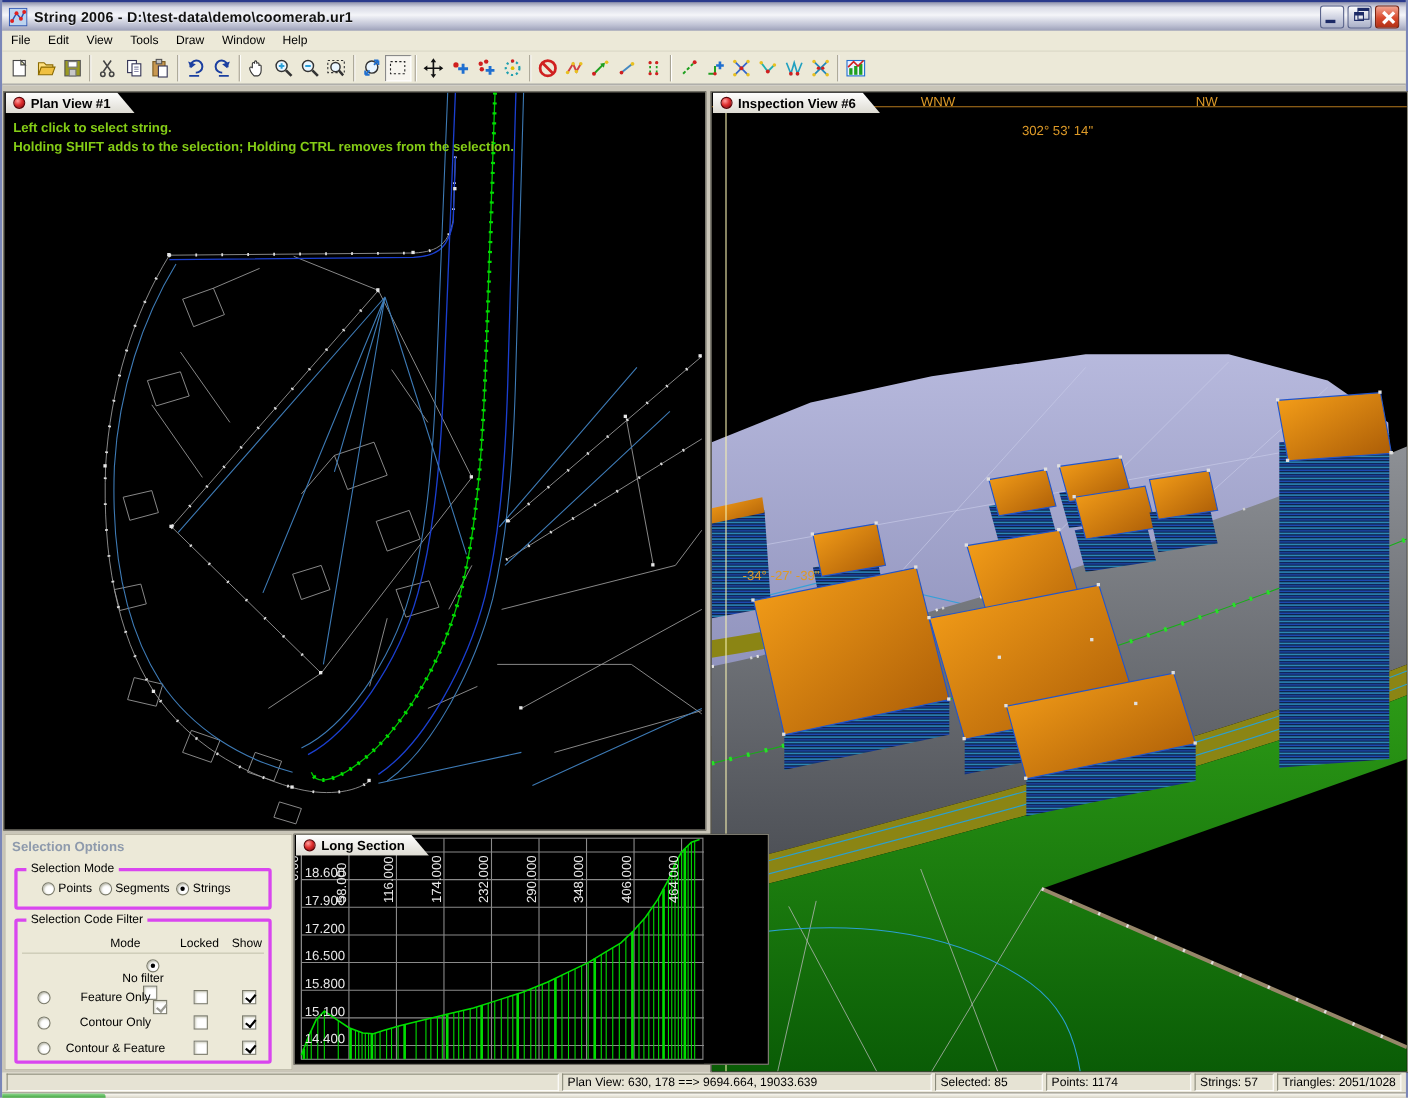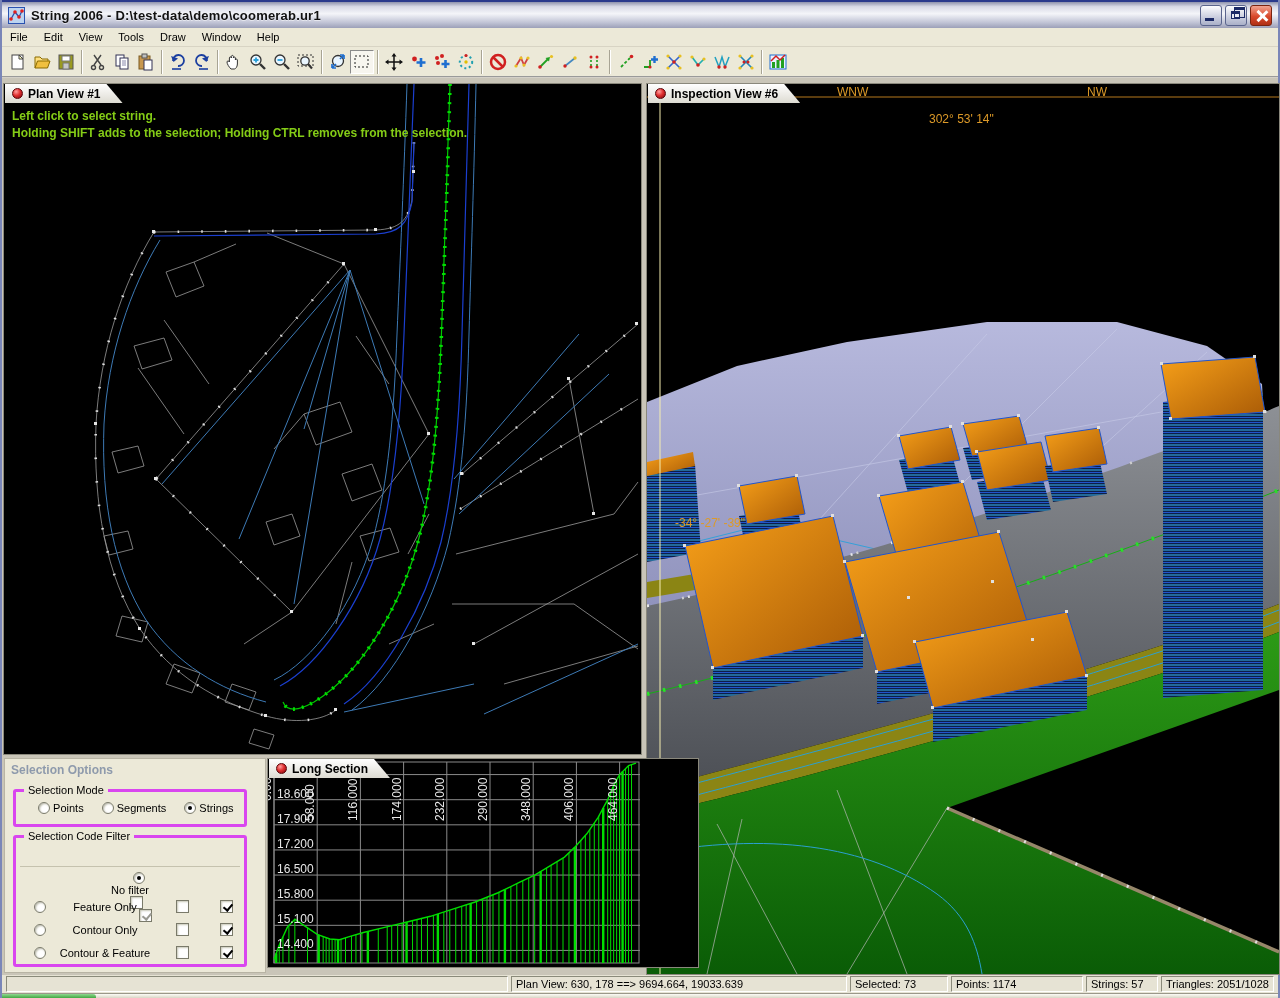--- a/index.html
+++ b/index.html
@@ -533,28 +533,33 @@
       <span style="position:absolute; left:190px; top:1px; color:#dd9a28; font-size:12px; z-index:6;">WNW</span>
       <span style="position:absolute; left:440px; top:1px; color:#dd9a28; font-size:12px; z-index:6;">NW</span>
       <span style="position:absolute; left:282px; top:28px; color:#dd9a28; font-size:12px; z-index:6;">302° 53' 14"</span>
       <span style="position:absolute; left:28px; top:432px; color:#dd9a28; font-size:12px; z-index:6;">-34° -27' -39"</span>
     </div>
 
     <div class="selopts">
       <div class="ptitle">Selection Options</div>
       <div class="grp grp1">
         <span class="glabel">Selection Mode</span>
-        <div class="modehdr" style="padding-left:22px; gap:18px;">
+        <div class="modehdr" style="padding-left:22px; gap:6px;">
           <span class="radrow"><span class="rad"></span>&nbsp;<span>Points</span></span>
           <span class="radrow"><span class="rad"></span>&nbsp;<span>Segments</span></span>
           <span class="radrow"><span class="rad sel"></span>&nbsp;<span>Strings</span></span>
         </div>
       </div>
       <div class="grp grp2">
         <span class="glabel">Selection Code Filter</span>
+        <div class="fr" style="top:8px;">
+          <span style="margin-left:70px; width:60px; text-align:center;">Mode</span>
+          <span style="margin-left:20px; width:42px; text-align:center;">Locked</span>
+          <span style="margin-left:4px; width:42px; text-align:center;">Show</span>
+        </div>
         <div class="hline"></div>
         <div class="fr" style="top:34px;flex-direction:column;">
           <span class="rad sel"></span>
           <span class="lbl">No filter</span>
           <span class="chk c1"></span>
           <span class="chk on dis c2"></span>
         </div>
         <div class="fr" style="top:57px;">
           <span class="rad"></span>
           <span class="lbl">Feature Only</span>
@@ -690,21 +695,21 @@
           <text transform="translate(305.4,62) rotate(-90)" fill="#e8e8e8" font-size="12">406.000</text>
           <text transform="translate(348.6,62) rotate(-90)" fill="#e8e8e8" font-size="12">464.000</text>
         </svg>
     </div>
 
   </div>
 
   <div class="statusbar">
     <div class="sseg" style="width:502px; flex:none;"></div>
     <div class="sseg" style="width:336px; flex:none;">Plan View: 630, 178 ==&gt; 9694.664, 19033.639</div>
-    <div class="sseg" style="width:98px; flex:none;">Selected: 73</div>
+    <div class="sseg" style="width:98px; flex:none;">Selected: 85</div>
     <div class="sseg" style="width:132px; flex:none;">Points: 1174</div>
     <div class="sseg" style="width:72px; flex:none;">Strings: 57</div>
     <div class="sseg" style="flex:1;">Triangles: 2051/1028</div>
   </div>
 
   <div class="taskbar">
     <div class="startbtn"></div>
   </div>
 
 </div>

